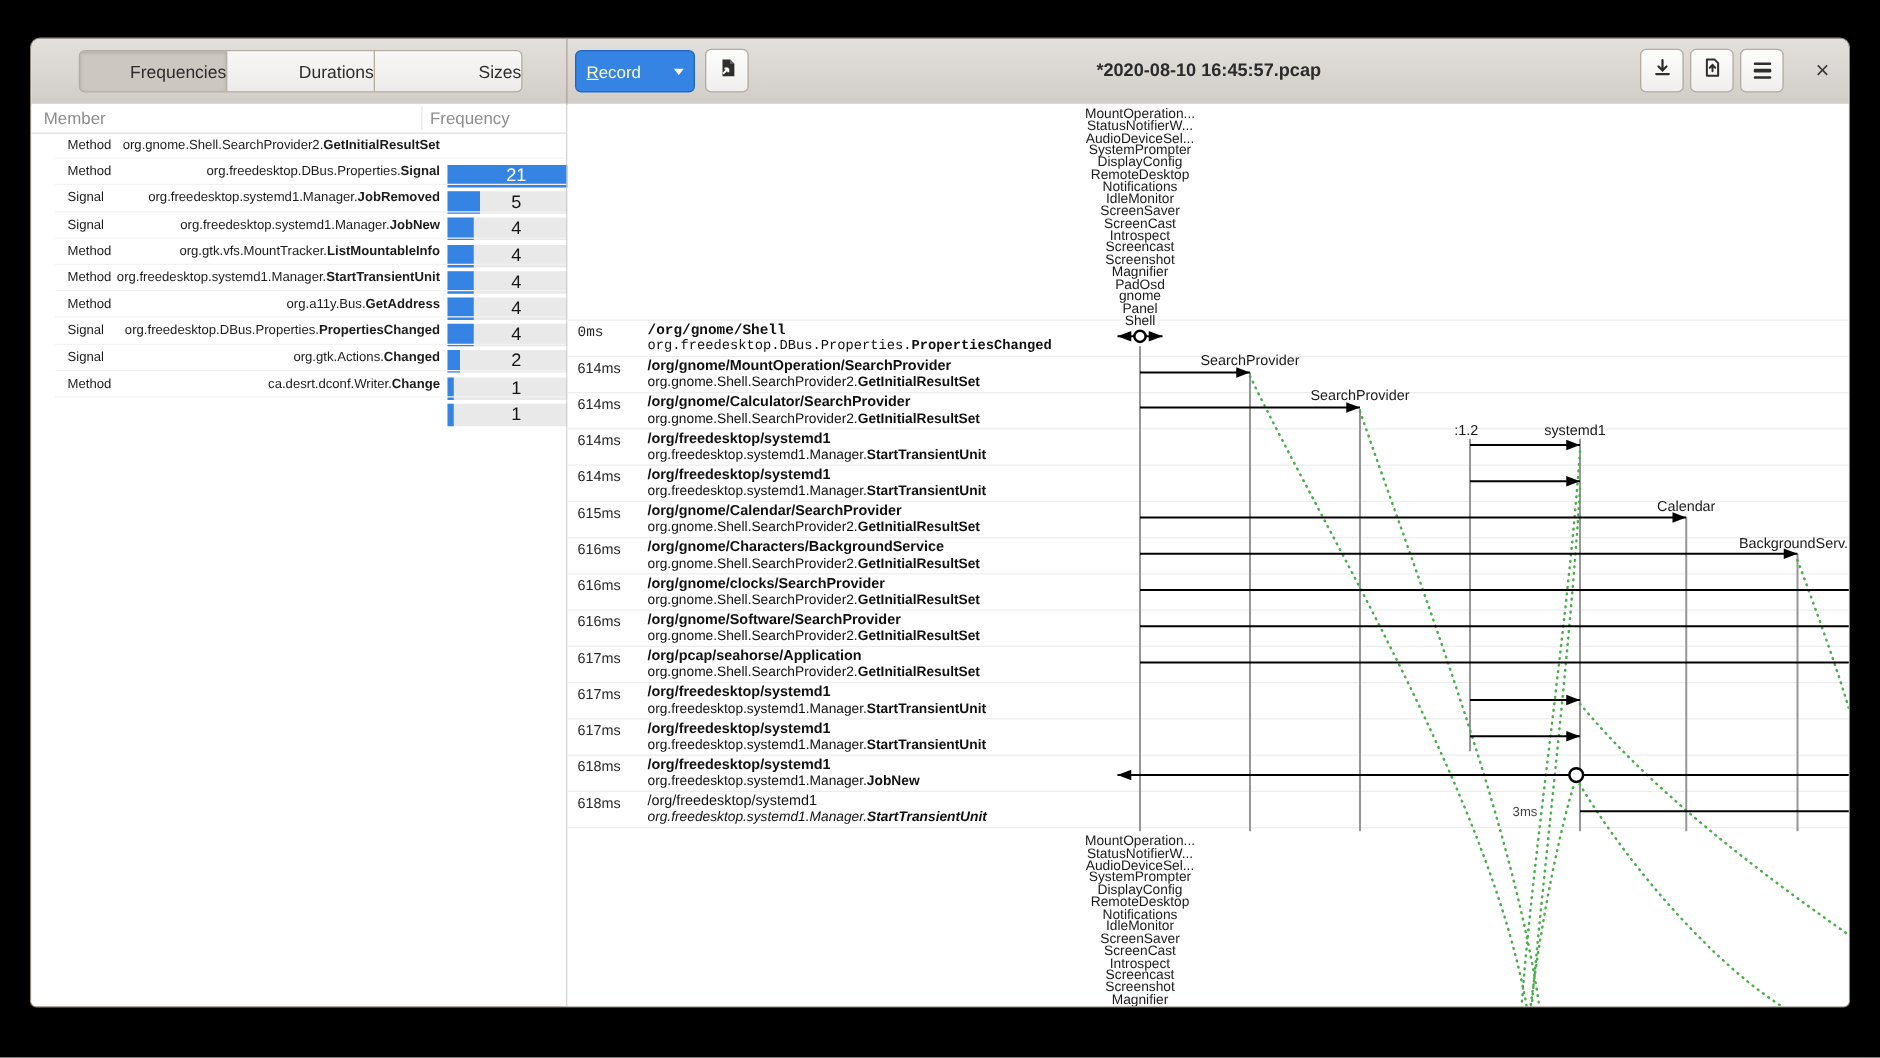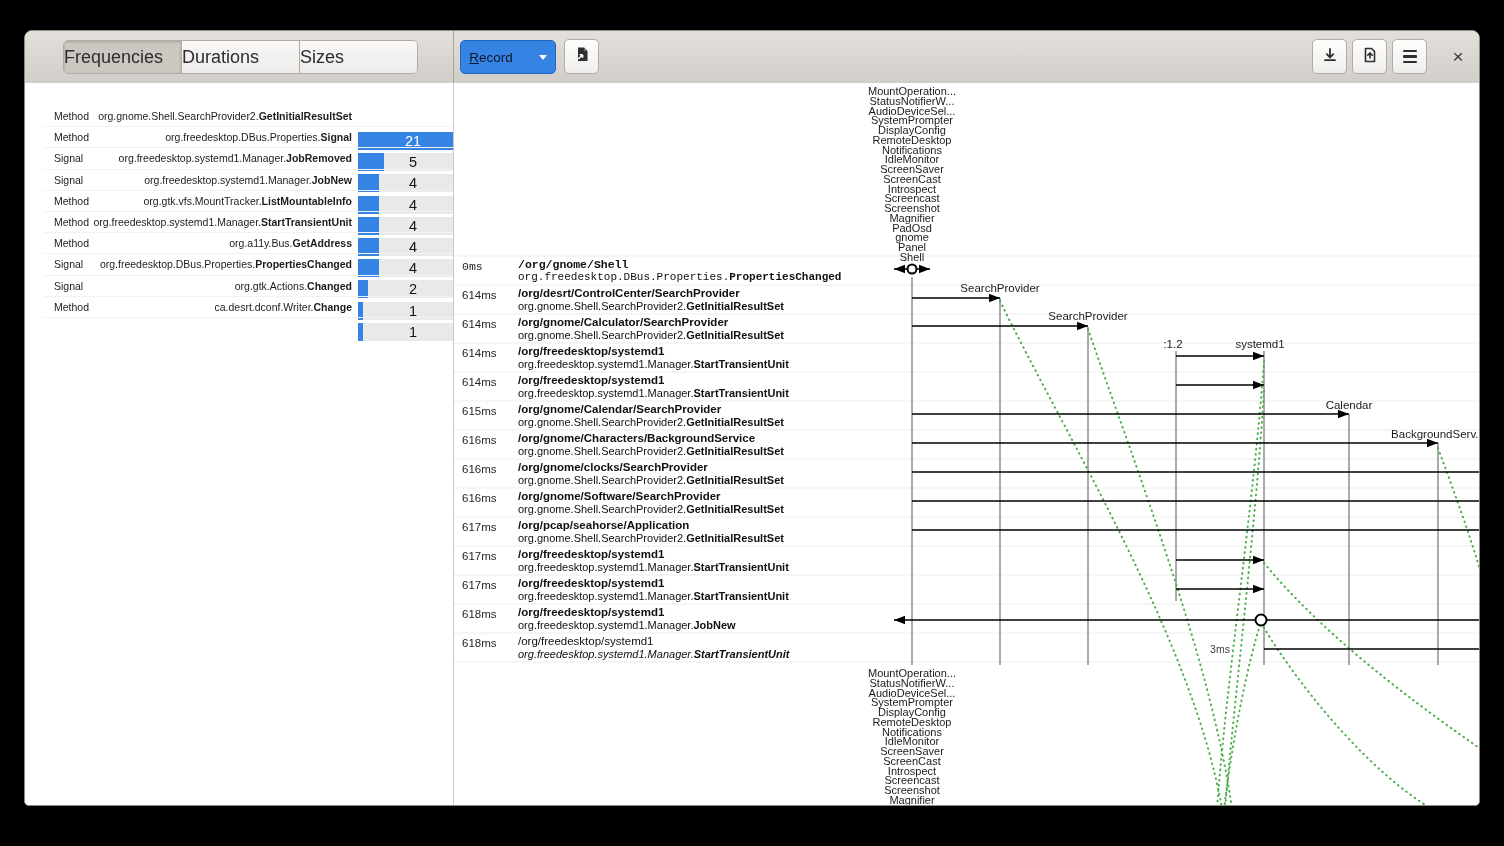--- a/index.html
+++ b/index.html
@@ -7,27 +7,27 @@
        font-family:"Liberation Sans",sans-serif;}
   .window{position:absolute;left:24px;top:30px;width:1456px;height:776px;background:#fff;
           border-radius:8px 8px 5px 5px;overflow:hidden;border:1px solid #8f8881;
           box-shadow:0 8px 30px rgba(0,0,0,.55);box-sizing:border-box;}
   
   .headerbar{position:absolute;left:0;top:0;right:0;height:52px;
              background:linear-gradient(#e3e0dc,#d1cdc8);border-bottom:1px solid #b8b1a9;}
   .hdr-vsep{position:absolute;left:428px;top:0;width:1px;height:52px;background:#aaa39b;}
   .tabgroup{position:absolute;left:38px;top:9px;height:34px;display:flex;
             border:1px solid #b3aca4;border-radius:5px;overflow:hidden;box-sizing:border-box;}
-  .tab{width:117px;display:flex;align-items:center;justify-content:flex-start;
-       font-size:18px;color:#2d2d2d;background:linear-gradient(#f9f8f7,#ecebe9);
+  .tab{width:117px;display:flex;align-items:center;justify-content:flex-end;
+       font-size:14px;color:#2d2d2d;background:linear-gradient(#f9f8f7,#ecebe9);
        border-right:1px solid #b3aca4;cursor:default;}
   .tab:last-child{border-right:none;}
   .tab.selected{background:#ccc7c1;box-shadow:inset 0 1px 3px rgba(0,0,0,.18);}
   .record-btn{position:absolute;left:435px;top:9px;width:96px;height:34px;background:#3584e4;
-              border:1px solid #1f65bd;border-radius:5px;color:#0f172a;display:flex;align-items:center;
+              border:1px solid #1f65bd;border-radius:5px;color:#fef9c3;display:flex;align-items:center;
               justify-content:center;gap:26px;font-size:13.5px;box-sizing:border-box;}
   .record-btn .mn{text-decoration:underline;}
   .caret{width:0;height:0;border-left:4.5px solid transparent;border-right:4.5px solid transparent;
          border-top:5.5px solid #fff;}
   .icon-btn{position:absolute;top:8px;width:35px;height:35px;border:1px solid #b3aca4;border-radius:5px;
             background:linear-gradient(#fdfdfc,#f0efed);display:flex;align-items:center;justify-content:center;
             box-sizing:border-box;}
   .title{position:absolute;left:942px;top:0;height:52px;transform:translateX(-50%);
          display:flex;align-items:center;font-size:14.5px;font-weight:bold;color:#2b2b2b;white-space:nowrap;}
   .close-btn{position:absolute;left:1416px;top:8px;width:34px;height:35px;display:flex;align-items:center;
@@ -90,20 +90,21 @@
     <div class="icon-btn" style="left:539px;">
       <span>
         <svg width="17" height="17" viewBox="0 0 17 17">
             <path d="M5 1.5 h6 l3.5 3.5 v10 h-9.5 z" fill="#2e2e2e"></path>
             <path d="M11 1.5 v3.5 h3.5 z" fill="#6c6c6c"></path>
             <path d="M3.2 11.2 l4.2-4.2 m0 0 h-3 m3 0 v3" stroke="#fff" stroke-width="1.6" fill="none" transform="translate(2.2,1.8)"></path>
           </svg>
       </span>
     </div>
     <div class="hdr-vsep"></div>
+    <div class="title">*2020-08-10 16:45:57.pcap</div>
     <div class="icon-btn" style="left:1287px;">
       <span>
         <svg width="16" height="16" viewBox="0 0 16 16">
             <path d="M8 2 v8 M4.8 7.2 L8 10.4 L11.2 7.2 M3 13.2 h10" stroke="#2e2e2e" stroke-width="1.8" fill="none" stroke-linecap="round"></path>
           </svg>
       </span>
     </div>
     <div class="icon-btn" style="left:1327px;">
       <span>
         <svg width="16" height="16" viewBox="0 0 16 16">
@@ -118,20 +119,25 @@
           <i></i>
           <i></i>
         </span>
     </div>
     <button class="close-btn">
         <span>×</span>
       </button>
   </div>
 
   <div class="left-pane">
+    <div class="thead">
+      <span class="h1">Member</span>
+      <span class="csep"></span>
+      <span class="h2">Frequency</span>
+    </div>
     <div class="stats-body" id="stats-body">
         <div class="srow">
     <span class="kind">Method</span>
     <span class="mem"><span class="pfx">org.gnome.Shell.SearchProvider2.</span><span class="mname">GetInitialResultSet</span></span>
     <span class="cell">
       <span class="bar" style="width: 110px; background: rgb(53, 132, 228);"></span>
       <span class="val onbar">21</span>
     </span>
   </div>
         <div class="srow">
@@ -310,21 +316,21 @@
 Screenshot
 Magnifier</div>
     <div id="events">
         <div class="event" style="top: 174px; font-family: Liberation Mono, monospace;">
     <span class="time">0ms</span>
     <span class="path">/org/gnome/Shell</span>
     <span class="iface"><span class="ipfx">org.freedesktop.DBus.Properties.</span><span class="imem">PropertiesChanged</span></span>
   </div>
         <div class="event" style="top: 203px;">
     <span class="time">614ms</span>
-    <span class="path">/org/desrt/ControlCenter/SearchProvider</span>
+    <span class="path">/org/gnome/MountOperation/SearchProvider</span>
     <span class="iface"><span class="ipfx">org.gnome.Shell.SearchProvider2.</span><span class="imem">GetInitialResultSet</span></span>
   </div>
         <div class="event" style="top: 232px;">
     <span class="time">614ms</span>
     <span class="path">/org/gnome/Calculator/SearchProvider</span>
     <span class="iface"><span class="ipfx">org.gnome.Shell.SearchProvider2.</span><span class="imem">GetInitialResultSet</span></span>
   </div>
         <div class="event" style="top: 261px;">
     <span class="time">614ms</span>
     <span class="path">/org/freedesktop/systemd1</span>

